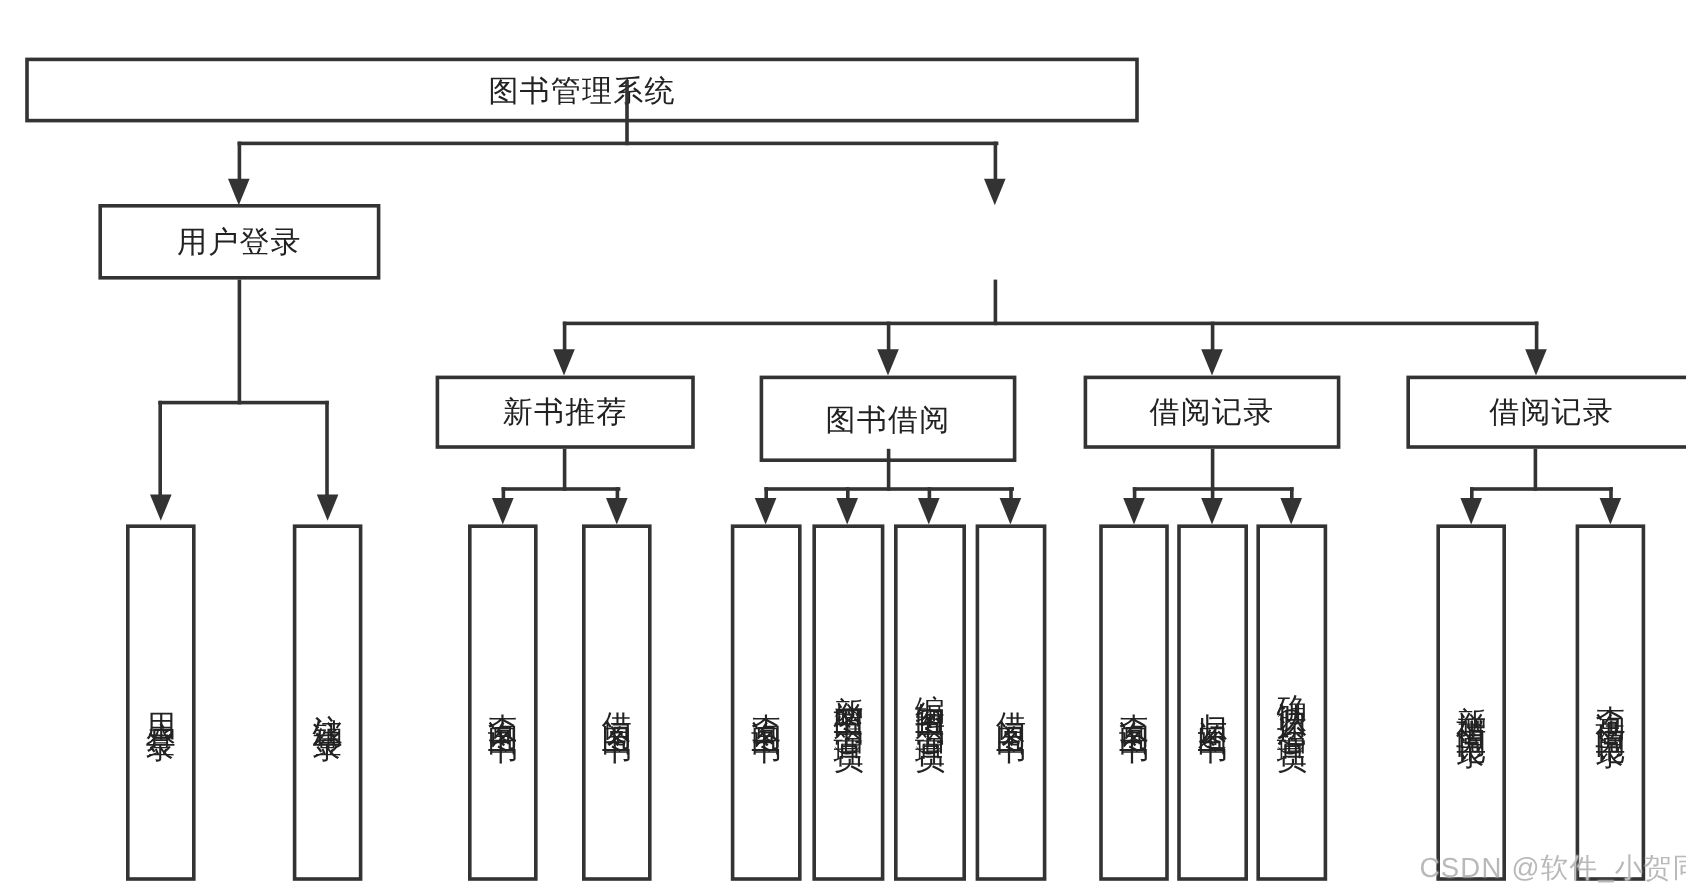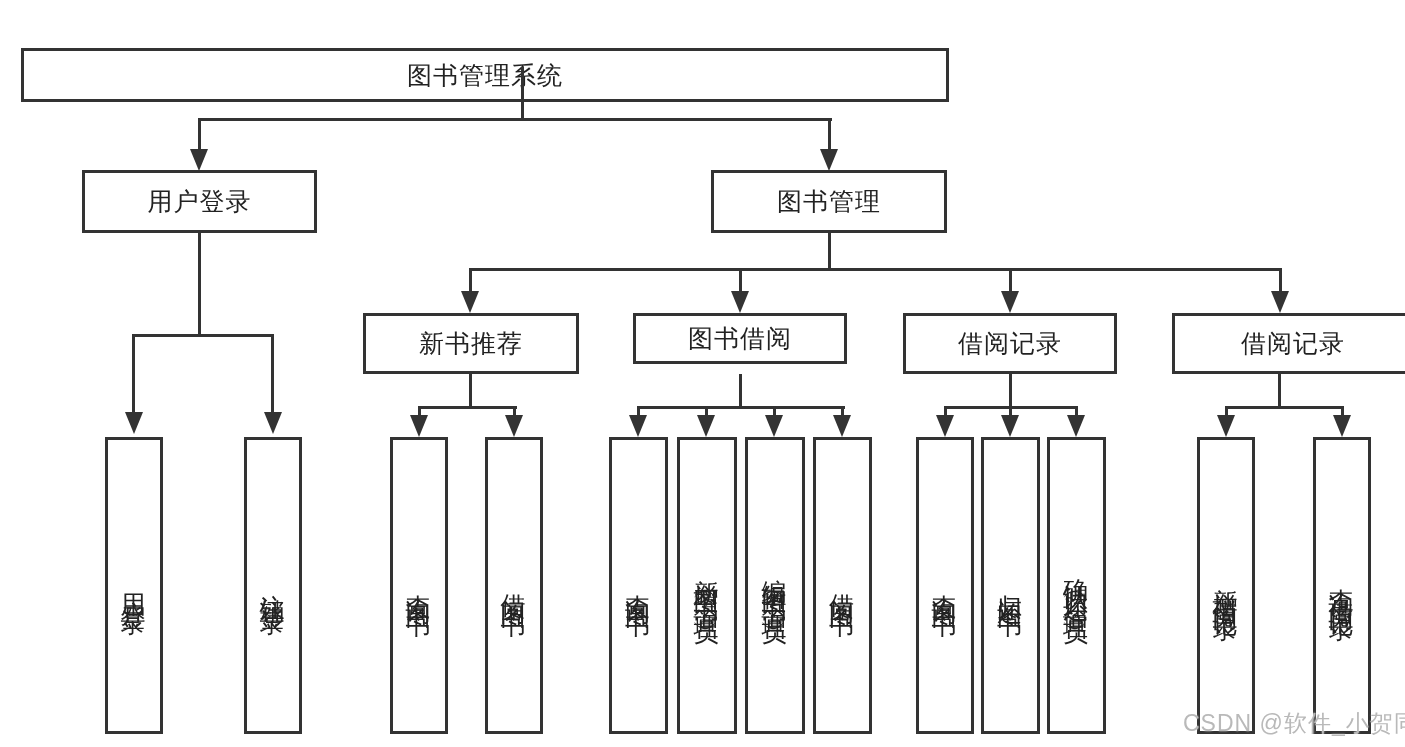--- a/index.html
+++ b/index.html
@@ -69,23 +69,20 @@
 
   <div class="vline" style="left:198px; top:118px; height:33px;"></div>
   <div class="ahead" style="left:190px; top:149px;"></div>
 
   <div class="vline" style="left:828px; top:118px; height:33px;"></div>
   <div class="ahead" style="left:820px; top:149px;"></div>
 
   <div class="box" style="left:82px; top:170px; width:235px; height:63px;">
     <span class="hlabel">用户登录</span>
   </div>
-  <div class="box" style="left:711px; top:170px; width:236px; height:63px;">
-    <span class="hlabel">图书管理</span>
-  </div>
 
   <div class="vline" style="left:198px; top:233px; height:104px;"></div>
   <div class="hline" style="left:132px; top:334px; width:142px;"></div>
   <div class="vline" style="left:132px; top:334px; height:80px;"></div>
   <div class="ahead" style="left:125px; top:412px;"></div>
   <div class="vline" style="left:271px; top:334px; height:80px;"></div>
   <div class="ahead" style="left:264px; top:412px;"></div>
 
   <div class="vline" style="left:828px; top:233px; height:38px;"></div>
   <div class="hline" style="left:469px; top:268px; width:813px;"></div>
@@ -95,21 +92,21 @@
   <div class="vline" style="left:739px; top:268px; height:25px;"></div>
   <div class="ahead" style="left:731px; top:291px;"></div>
   <div class="vline" style="left:1009px; top:268px; height:25px;"></div>
   <div class="ahead" style="left:1001px; top:291px;"></div>
   <div class="vline" style="left:1279px; top:268px; height:25px;"></div>
   <div class="ahead" style="left:1271px; top:291px;"></div>
 
   <div class="box" style="left:363px; top:313px; width:216px; height:61px;">
     <span class="hlabel">新书推荐</span>
   </div>
-  <div class="box" style="left:633px; top:313px; width:214px; height:51px;text-align:center;">
+  <div class="box" style="left:633px; top:313px; width:214px; height:72px;text-align:center;">
     <span class="hlabel">图书借阅</span>
   </div>
   <div class="box" style="left:903px; top:313px; width:214px; height:61px;">
     <span class="hlabel">借阅记录</span>
   </div>
   <div class="box" style="left:1172px; top:313px; width:242px; height:61px;">
     <span class="hlabel">借阅记录</span>
   </div>
 
   <div class="vline" style="left:469px; top:374px; height:35px;"></div>

